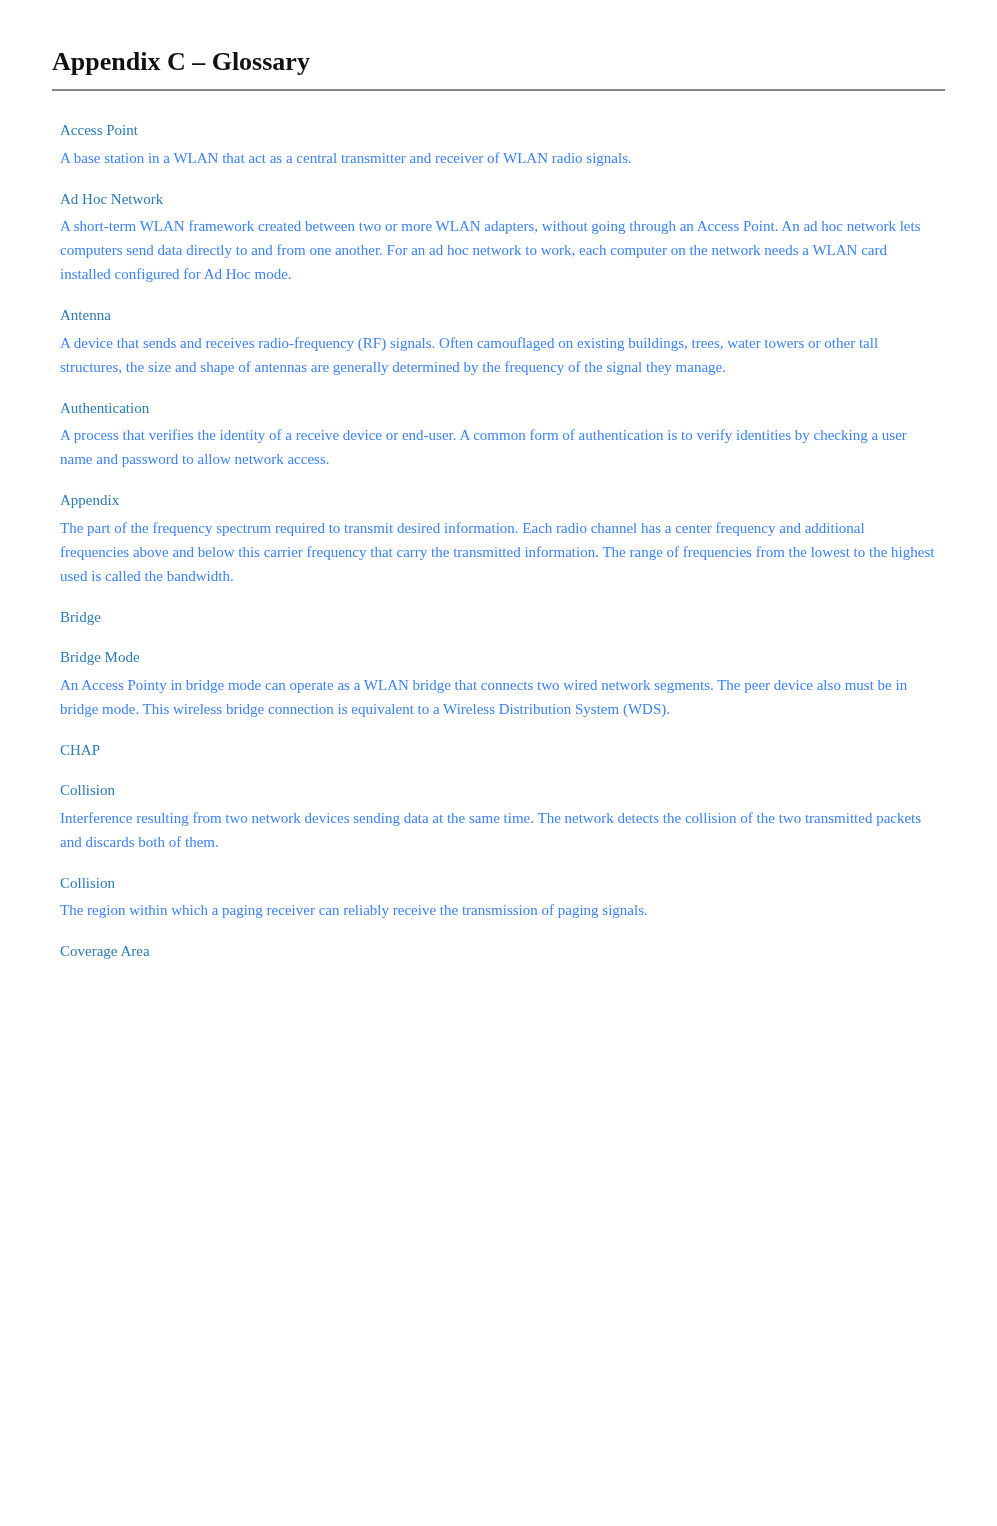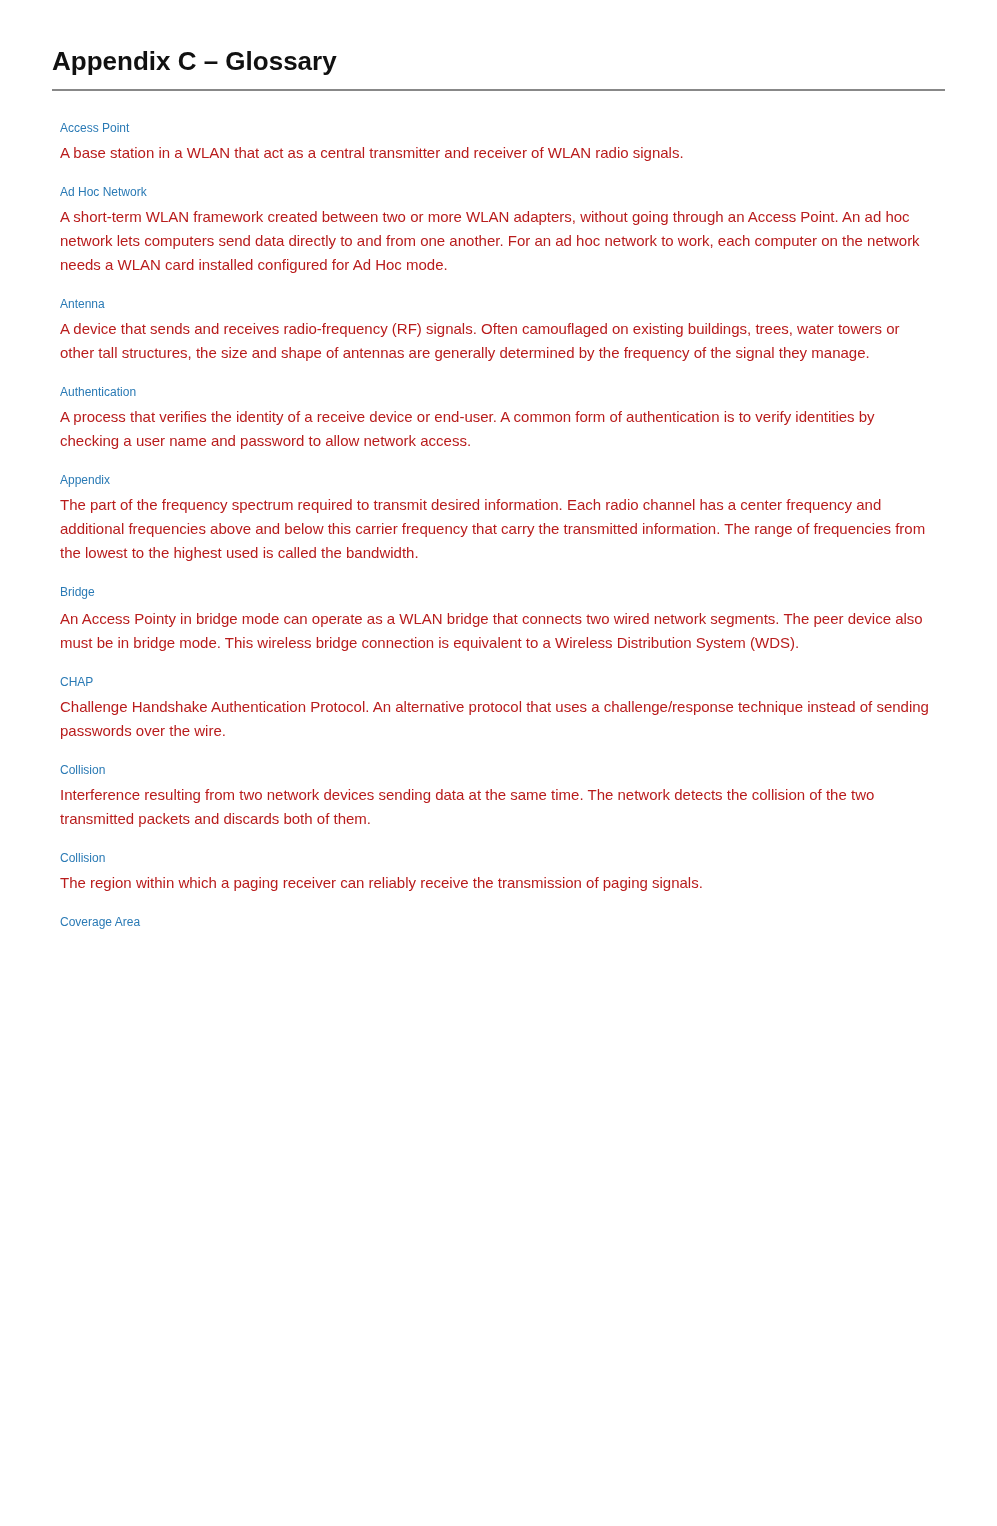--- a/index.html
+++ b/index.html
@@ -1,18 +1,19 @@
 <!DOCTYPE html>
 <html><head>
   <meta charset="utf-8">
   <style>
     * {
       margin: 4px;
       padding: 0;
       box-sizing: border-box;
+      font-family: Liberation Serif, serif;
     }
 
     body {
       font-family: Arial, sans-serif;
       font-size: 15px;
       line-height: 1.5;
       color: #222;
       background: #fff;
       padding: 30px 40px 40px 40px;
       max-width: 997px;
@@ -22,28 +23,28 @@
       font-size: 26px;
       font-weight: bold;
       color: #111;
       border-bottom: 2px solid #888;
       padding-bottom: 8px;
       margin-bottom: 28px;
     }
 
     .term {
       color: #2a7ab5;
-      font-size: 12px;
+      font-size: 15px;
       margin-top: 18px;
       margin-bottom: 2px;
       display: block;
     }
 
     .definition {
-      color: #b91c1c;
+      color: #3b82f6;
       font-size: 15px;
       line-height: 1.6;
       margin-bottom: 2px;
     }
 
     .section {
       margin-bottom: 6px;
     }
   </style>
 </head>
@@ -69,25 +70,25 @@
       <p class="definition">A process that verifies the identity of a receive device or end-user. A common form of authentication is to verify identities by checking a user name and password to allow network access.</p>
     </div>
     <div class="section">
       <span class="term">Appendix</span>
       <p class="definition">The part of the frequency spectrum required to transmit desired information. Each radio channel has a center frequency and additional frequencies above and below this carrier frequency that carry the transmitted information. The range of frequencies from the lowest to the highest used is called the bandwidth.</p>
     </div>
     <div class="section">
       <span class="term">Bridge</span>
     </div>
     <div class="section">
+      <span class="term">Bridge Mode</span>
       <p class="definition">An Access Pointy in bridge mode can operate as a WLAN bridge that connects two wired network segments. The peer device also must be in bridge mode. This wireless bridge connection is equivalent to a Wireless Distribution System (WDS).</p>
     </div>
     <div class="section">
       <span class="term">CHAP</span>
-      <p class="definition">Challenge Handshake Authentication Protocol. An alternative protocol that uses a challenge/response technique instead of sending passwords over the wire.</p>
     </div>
     <div class="section">
       <span class="term">Collision</span>
       <p class="definition">Interference resulting from two network devices sending data at the same time. The network detects the collision of the two transmitted packets and discards both of them.</p>
     </div>
     <div class="section">
       <span class="term">Collision</span>
       <p class="definition">The region within which a paging receiver can reliably receive the transmission of paging signals.</p>
     </div>
     <div class="section">

